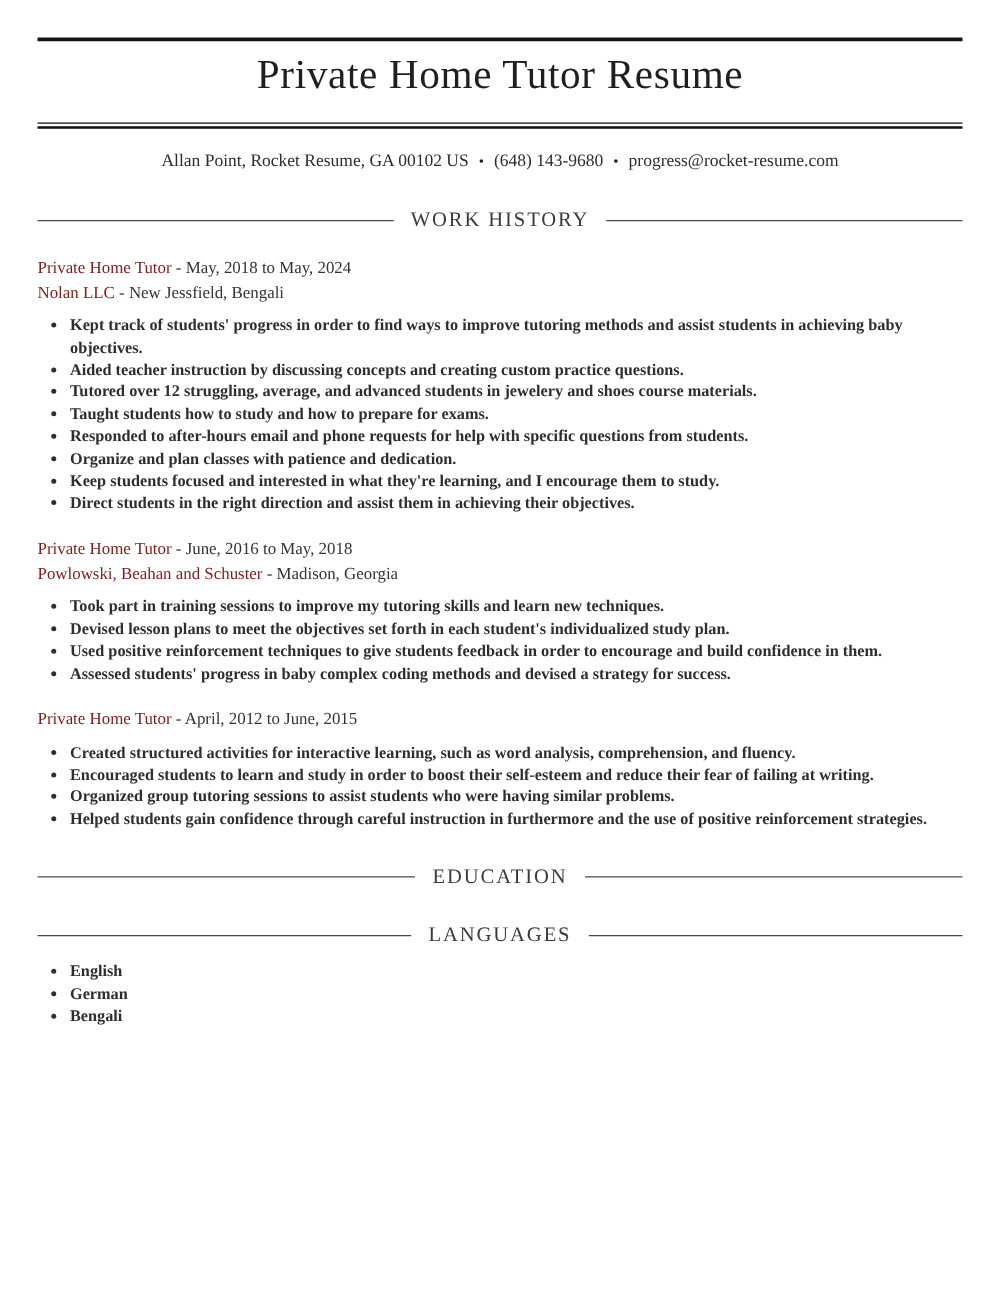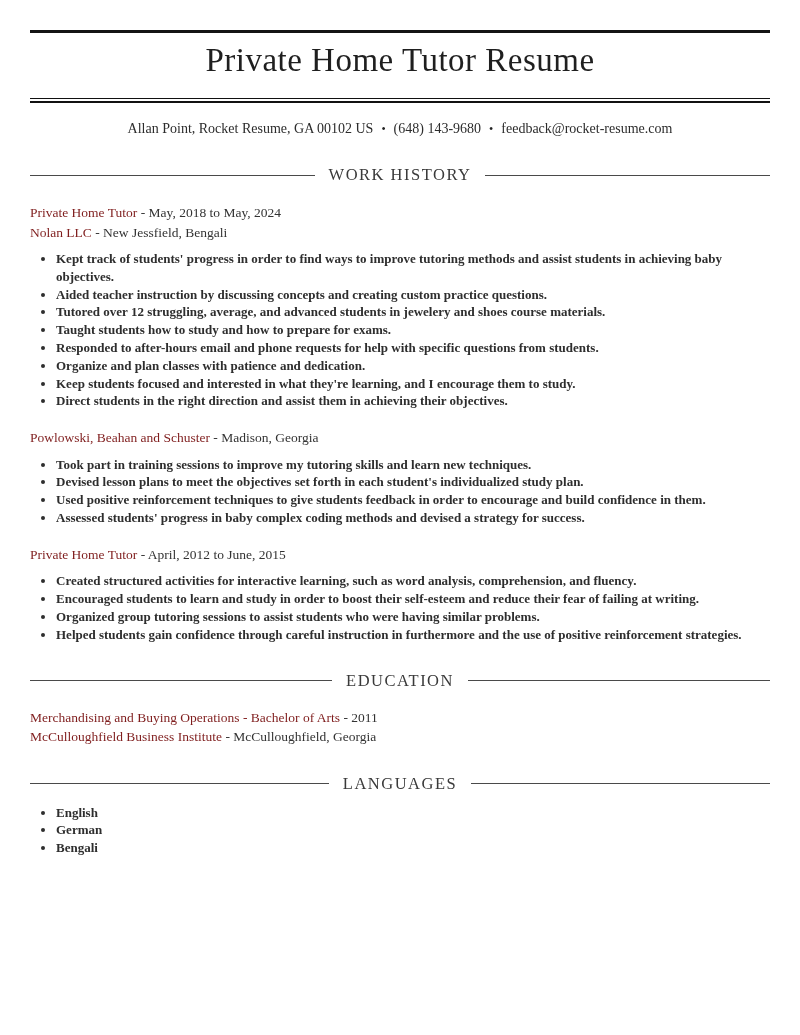--- a/index.html
+++ b/index.html
@@ -85,21 +85,21 @@
 
 <div class="page">
 
   <div class="rule-top"></div>
 
   <h1 class="doc-title">Private Home Tutor Resume</h1>
 
   <div class="rule-double"></div>
 
   <div class="contact">
-    <span>Allan Point, Rocket Resume, GA 00102 US</span><span class="sep">•</span><span>(648) 143-9680</span><span class="sep">•</span><span>feedback@rocket-resume.com</span>
+    <span>Allan Point, Rocket Resume, GA 00102 US</span><span class="sep">•</span><span>(648) 143-9680</span><span class="sep">•</span><span>progress@rocket-resume.com</span>
   </div>
 
   <div class="section-header">
     <span class="line"></span>
     <span>WORK HISTORY</span>
     <span class="line"></span>
   </div>
 
   <div class="job">
     <div class="head-line">
@@ -115,20 +115,23 @@
       <li>Taught students how to study and how to prepare for exams.</li>
       <li>Responded to after-hours email and phone requests for help with specific questions from students.</li>
       <li>Organize and plan classes with patience and dedication.</li>
       <li>Keep students focused and interested in what they're learning, and I encourage them to study.</li>
       <li>Direct students in the right direction and assist them in achieving their objectives.</li>
     </ul>
   </div>
 
   <div class="job">
     <div class="head-line">
+      <span class="bold">Private Home Tutor</span><span> - June, 2016 to May, 2018</span>
+    </div>
+    <div class="head-line">
       <span class="bold">Powlowski, Beahan and Schuster</span><span> - Madison, Georgia</span>
     </div>
     <ul class="bullets">
       <li>Took part in training sessions to improve my tutoring skills and learn new techniques.</li>
       <li>Devised lesson plans to meet the objectives set forth in each student's individualized study plan.</li>
       <li>Used positive reinforcement techniques to give students feedback in order to encourage and build confidence in them.</li>
       <li>Assessed students' progress in baby complex coding methods and devised a strategy for success.</li>
     </ul>
   </div>
 
@@ -143,28 +146,20 @@
       <li>Helped students gain confidence through careful instruction in furthermore and the use of positive reinforcement strategies.</li>
     </ul>
   </div>
 
   <div class="section-header">
     <span class="line"></span>
     <span>EDUCATION</span>
     <span class="line"></span>
   </div>
 
-  <div class="edu-entry">
-    <div class="head-line">
-      <span class="bold">Merchandising and Buying Operations - Bachelor of Arts</span><span> - 2011</span>
-    </div>
-    <div class="head-line">
-      <span class="bold">McCulloughfield Business Institute</span><span> - McCulloughfield, Georgia</span>
-    </div>
-  </div>
 
   <div class="edu-entry">
   </div>
 
   <div class="section-header">
     <span class="line"></span>
     <span>LANGUAGES</span>
     <span class="line"></span>
   </div>
 

